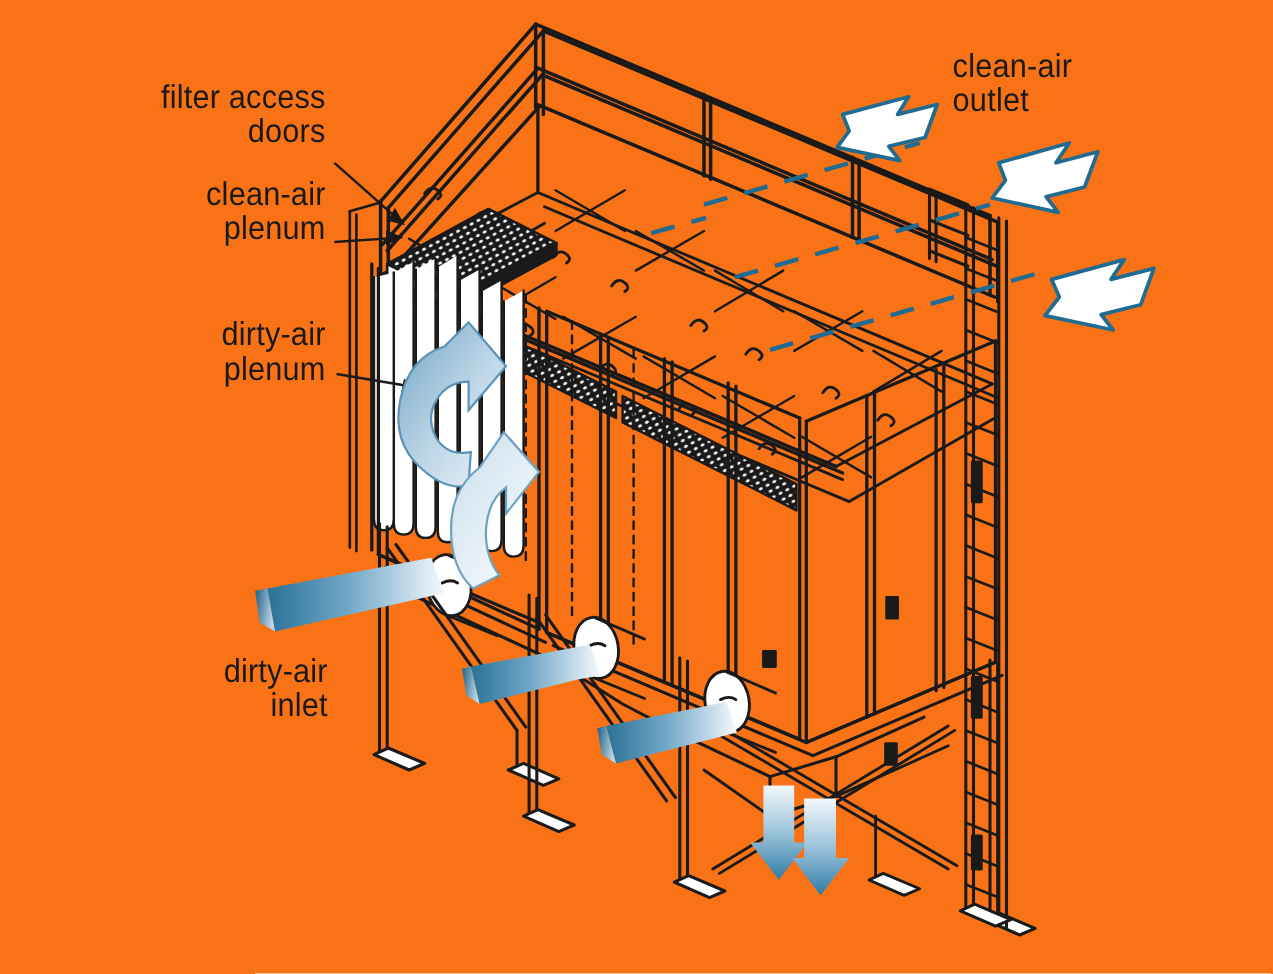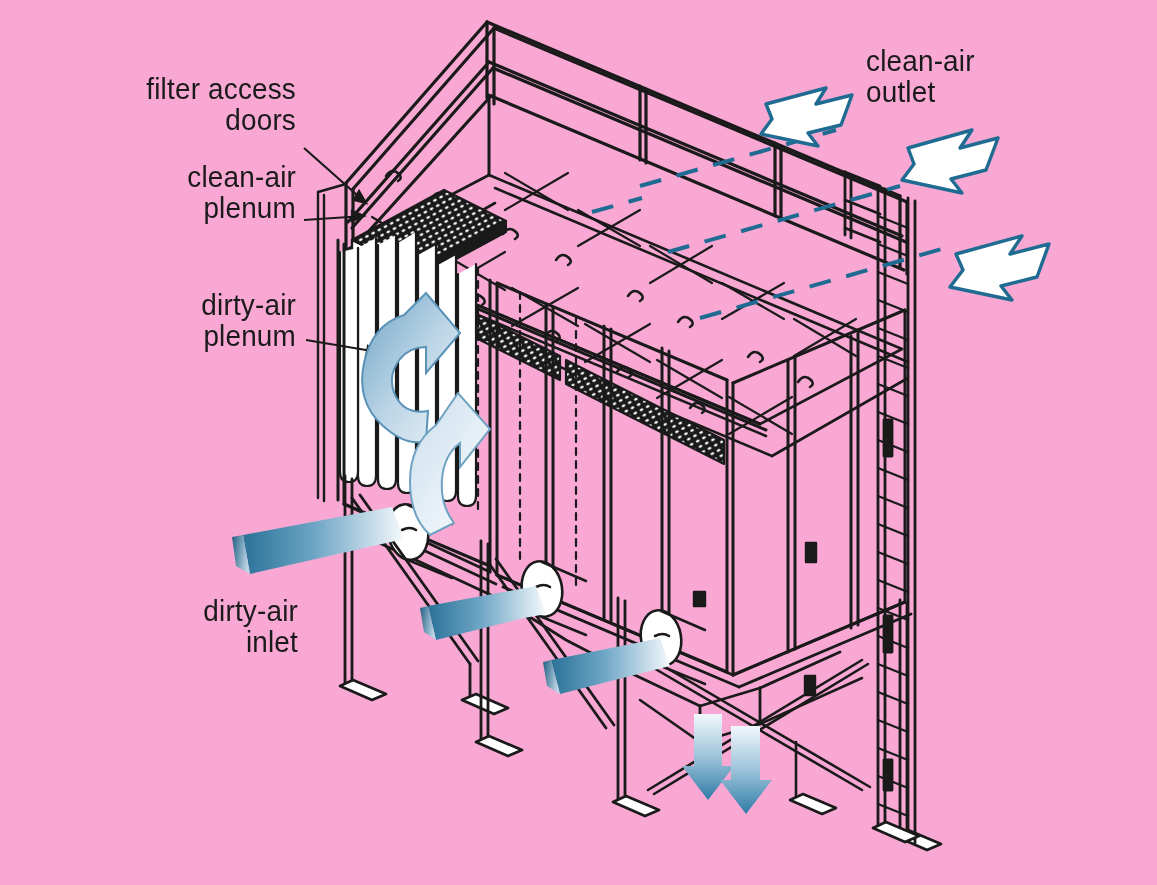--- a/index.html
+++ b/index.html
@@ -1,19 +1,19 @@
 <!DOCTYPE html>
 <html><head>
 <meta charset="utf-8">
 <style>
   html,body{margin:0;padding:0;background:#ffffff;}
   #stage{
     position:relative;
     width:1157px;height:885px;
-    background:#f9a8d4;
+    background:#f97316;
     overflow:hidden;
     font-family:"Liberation Sans", sans-serif;
   }
   #stage svg{position:absolute;left:0;top:0;}
   .lbl{
     position:absolute;
     font-family:"Liberation Sans", sans-serif;
     font-size:30px;
     line-height:1.02;
     color:#1a1a1a;

